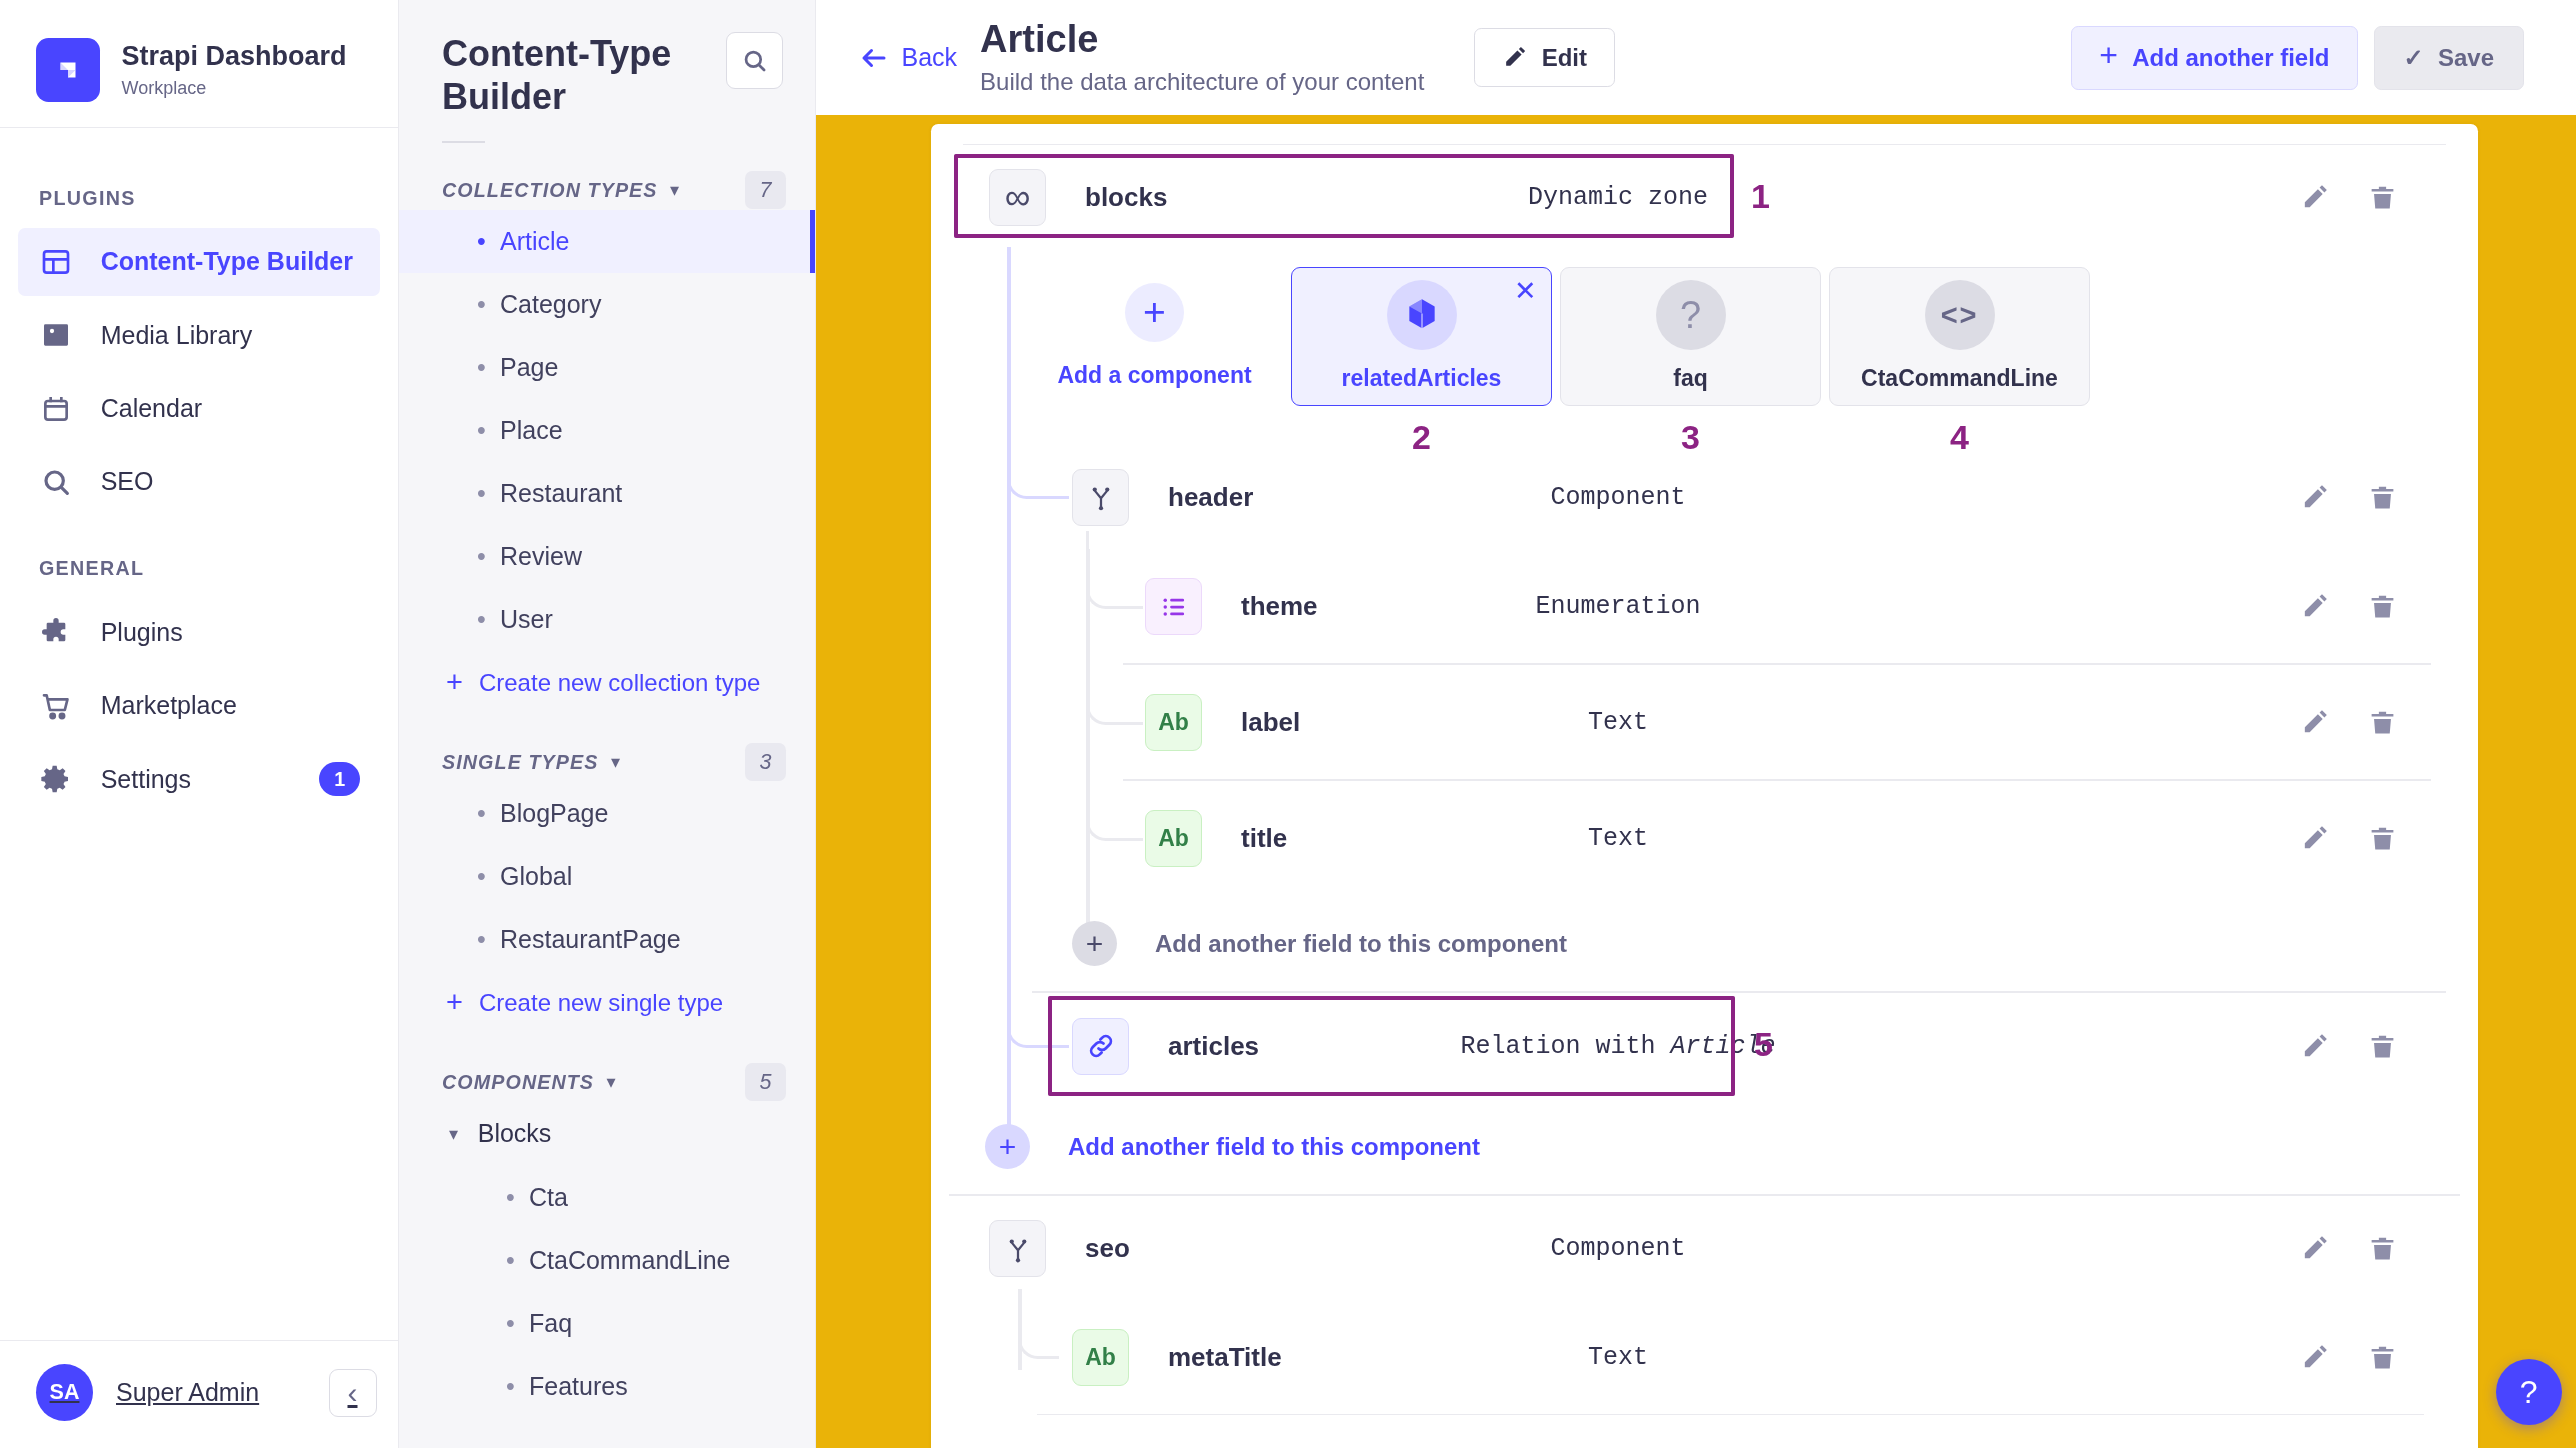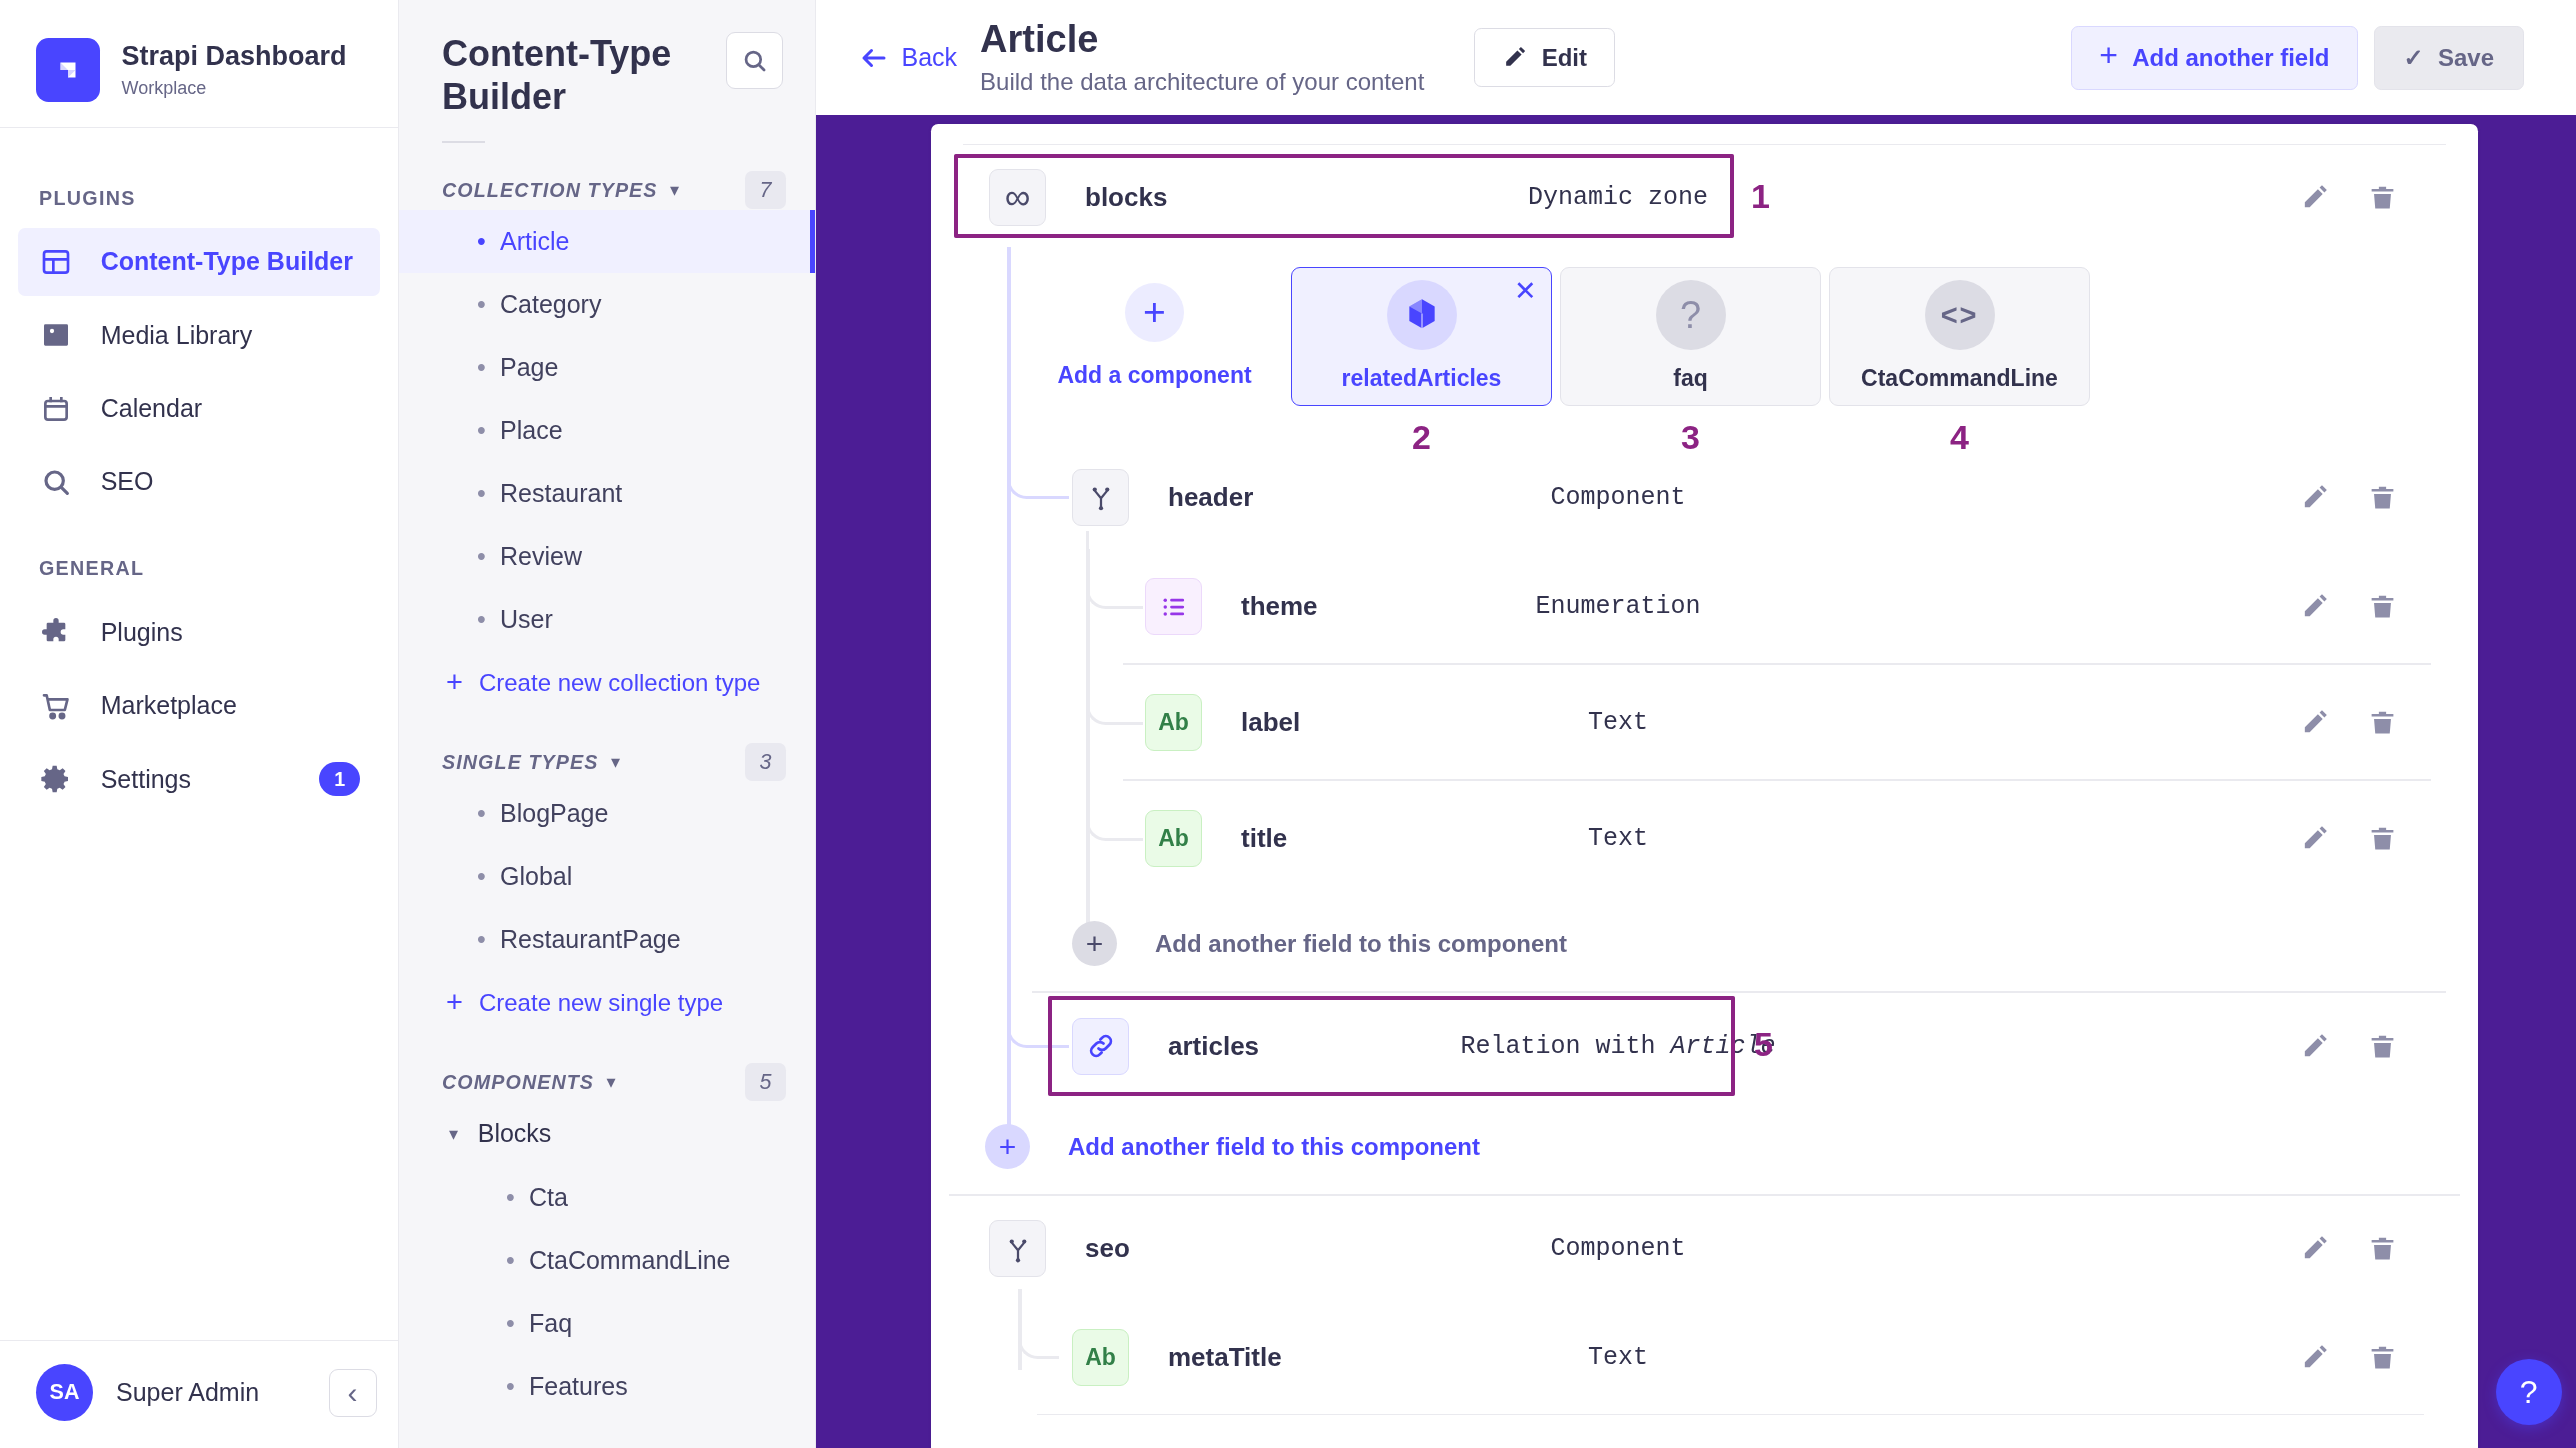--- a/index.html
+++ b/index.html
@@ -36,21 +36,21 @@
   .nav-section {
     font-size:19.7px; font-weight:700; letter-spacing:1.3px; color:#666687;
     padding:36px 0 12.5px 39px;
   }
   .nav-badge {
     margin-left:auto; background:#4945ff; color:#fff; font-size:19.7px; font-weight:700;
     min-width:41px; height:34px; border-radius:17px; display:flex; align-items:center;
     justify-content:center; padding:0 12.5px;
   }
   .sb-bottom { margin-top:auto; }
-  .sb-user { display:flex; align-items:center; gap:23px; padding:23px 21.5px 27px 36px; }
+  .sb-user { display:flex; align-items:center; gap:23px; padding:23px 21.5px 27px 36px;text-decoration:underline; }
   .avatar {
     width:57px; height:57px; border-radius:50%; background:#4945ff; color:#fff;
     font-weight:700; font-size:21.5px; display:flex; align-items:center; justify-content:center;
   }
   .user-name { font-size:25px; color:#32324d; }
   .collapse-btn {
     margin-left:auto; width:48px; height:48px; border-radius:9px; background:#fff;
     border:0.9px solid #dcdce4; color:#666687; font-size:30px; line-height:1;
     display:flex; align-items:center; justify-content:center; cursor:pointer;
   }
@@ -88,21 +88,21 @@
   .sn-create {
     display:flex; align-items:center; gap:16px; height:64px; padding-left:47px;
     color:#4945ff; font-size:24px; font-weight:500; cursor:pointer;
   }
   .sn-create .plus { font-size:29px; }
   .sn-group { display:flex; align-items:center; height:64px; padding-left:50px; font-size:25px; color:#32324d; cursor:pointer; }
   .sn-group .gcaret { font-size:18px; color:#666687; margin-right:19.7px; }
   .sn-subitem { padding-left:107px; }
 
   
-  .main { flex:1; display:flex; flex-direction:column; position:relative; background:#4c1d95; }
+  .main { flex:1; display:flex; flex-direction:column; position:relative; background:#eab308; }
   .topbar {
     height:115px; background:#fff; display:flex; align-items:center; padding:0 52px 0 43px;
   }
   .back-link { display:flex; align-items:center; gap:12.5px; color:#4945ff; font-size:25px; cursor:pointer; }
   .title-block { margin-left:23px; }
   .page-title { font-size:38px; font-weight:700; color:#32324d; line-height:39px; }
   .page-sub { font-size:24px; color:#666687; margin-top:9px; }
   .edit-btn {
     margin-left:50px; height:59px; padding:0 27px; background:#fff; border:0.9px solid #dcdce4;
     border-radius:7.2px; display:flex; align-items:center; gap:14.3px; font-size:24px; font-weight:700;

